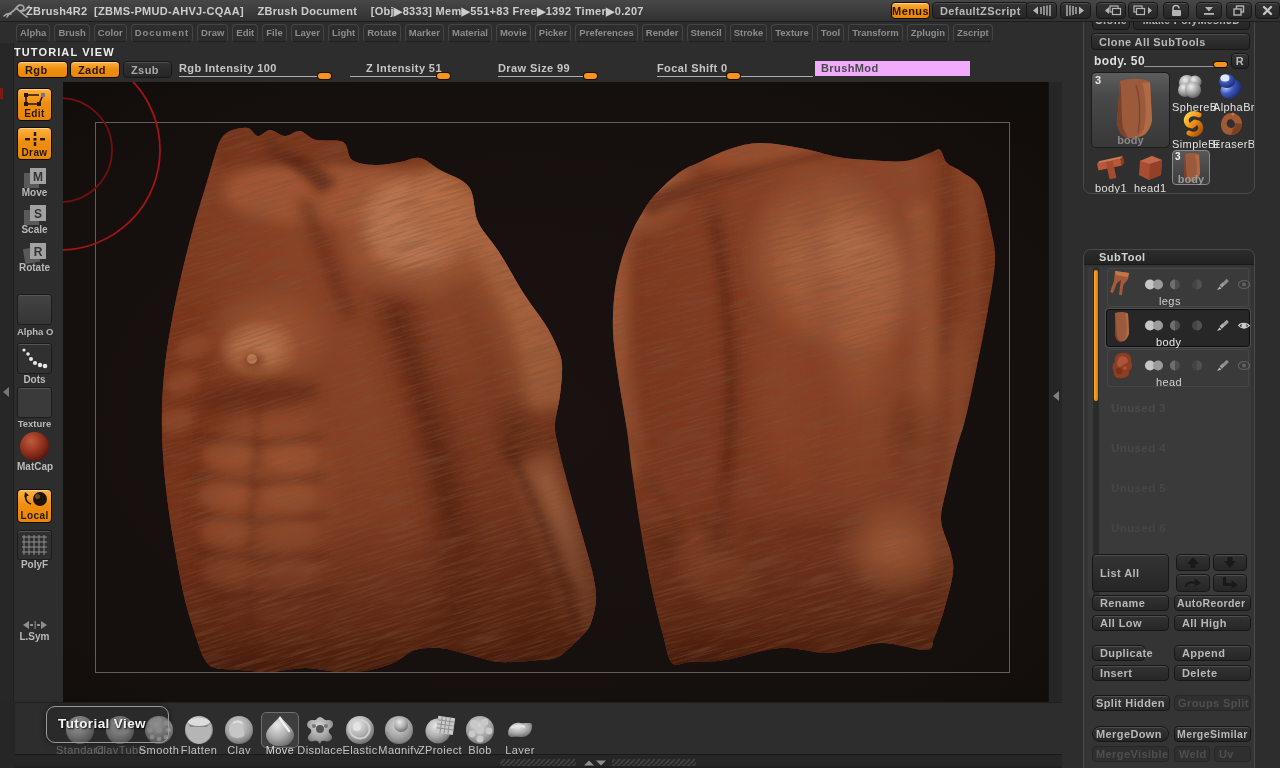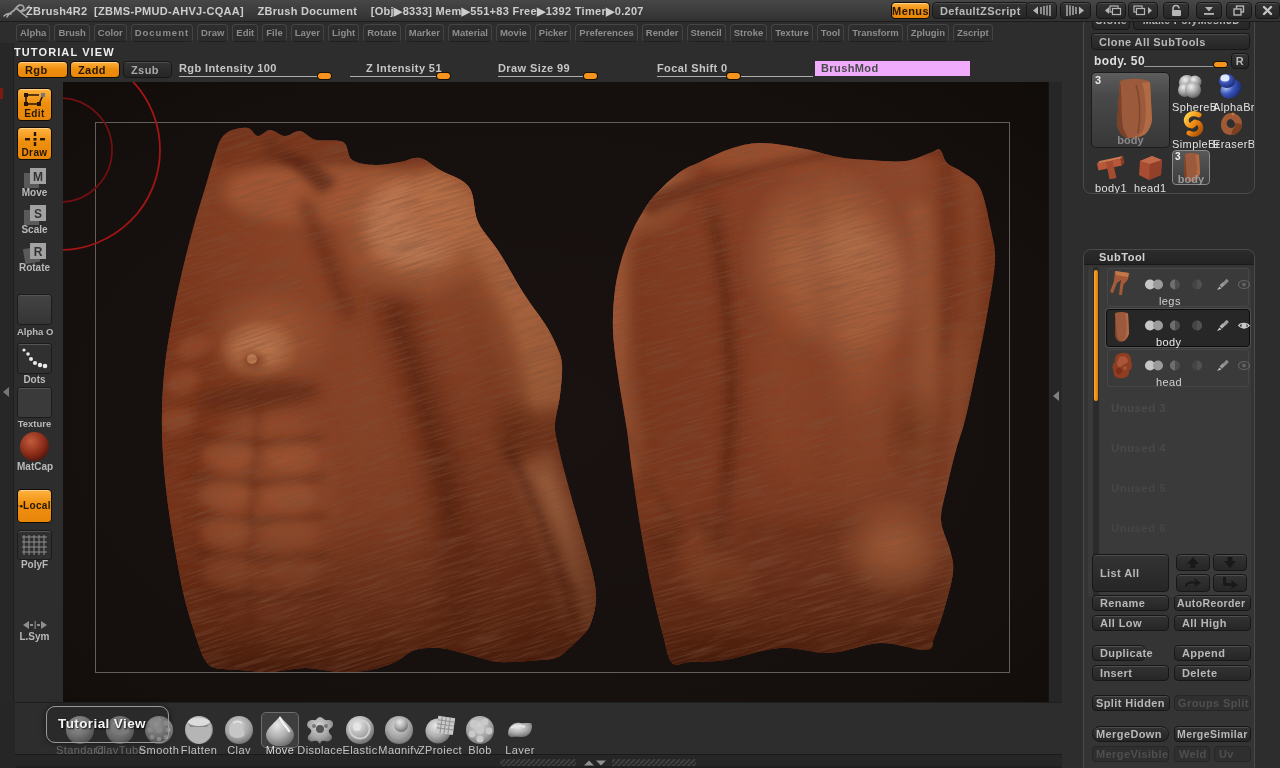--- a/index.html
+++ b/index.html
@@ -227,21 +227,21 @@
       </svg>
   </div>
   <div class="sideicon" style="top:292px;left:3px;">Dots</div>
 
   <div class="dsq" style="left:3px;top:305px;width:35px;height:31px;background:#3a3a3a;"></div>
   <div class="sideicon" style="top:336px;left:3px;font-size:9.5px;">Texture</div>
 
   <div class="abs" style="left:6px;top:350px;width:29px;height:29px;border-radius:50%;background:radial-gradient(circle at 38% 32%,#c25a3c,#8a2c18 50%,#45100a 85%,#320a06);"></div>
   <div class="sideicon" style="top:379px;left:3px;">MatCap</div>
 
-  <div class="obtn" style="left:3px;top:407px;width:35px;height:34px;padding:0;flex-direction:row;justify-content:flex-end;">
+  <div class="obtn" style="left:3px;top:407px;width:35px;height:34px;padding:0;flex-direction:column;justify-content:flex-end;">
     <svg width="28" height="19" viewBox="0 0 28 19">
         <circle cx="19" cy="8" r="7" fill="#1c1106"></circle>
         <circle cx="16.5" cy="5.5" r="2.5" fill="#6b4a12"></circle>
         <path d="M10 13 a7 7 0 0 1 -5 -9" stroke="#241602" stroke-width="1.8" fill="none"></path>
         <path d="M4 1 L3.2 6 L8 4.4 Z" fill="#241602"></path>
       </svg>
     <span style="font-size:10px;line-height:11px;margin-bottom:1px;">Local</span>
   </div>
 
   <div class="dsq" style="left:3px;top:448px;width:35px;height:30px;background:#2f2f2f;">

